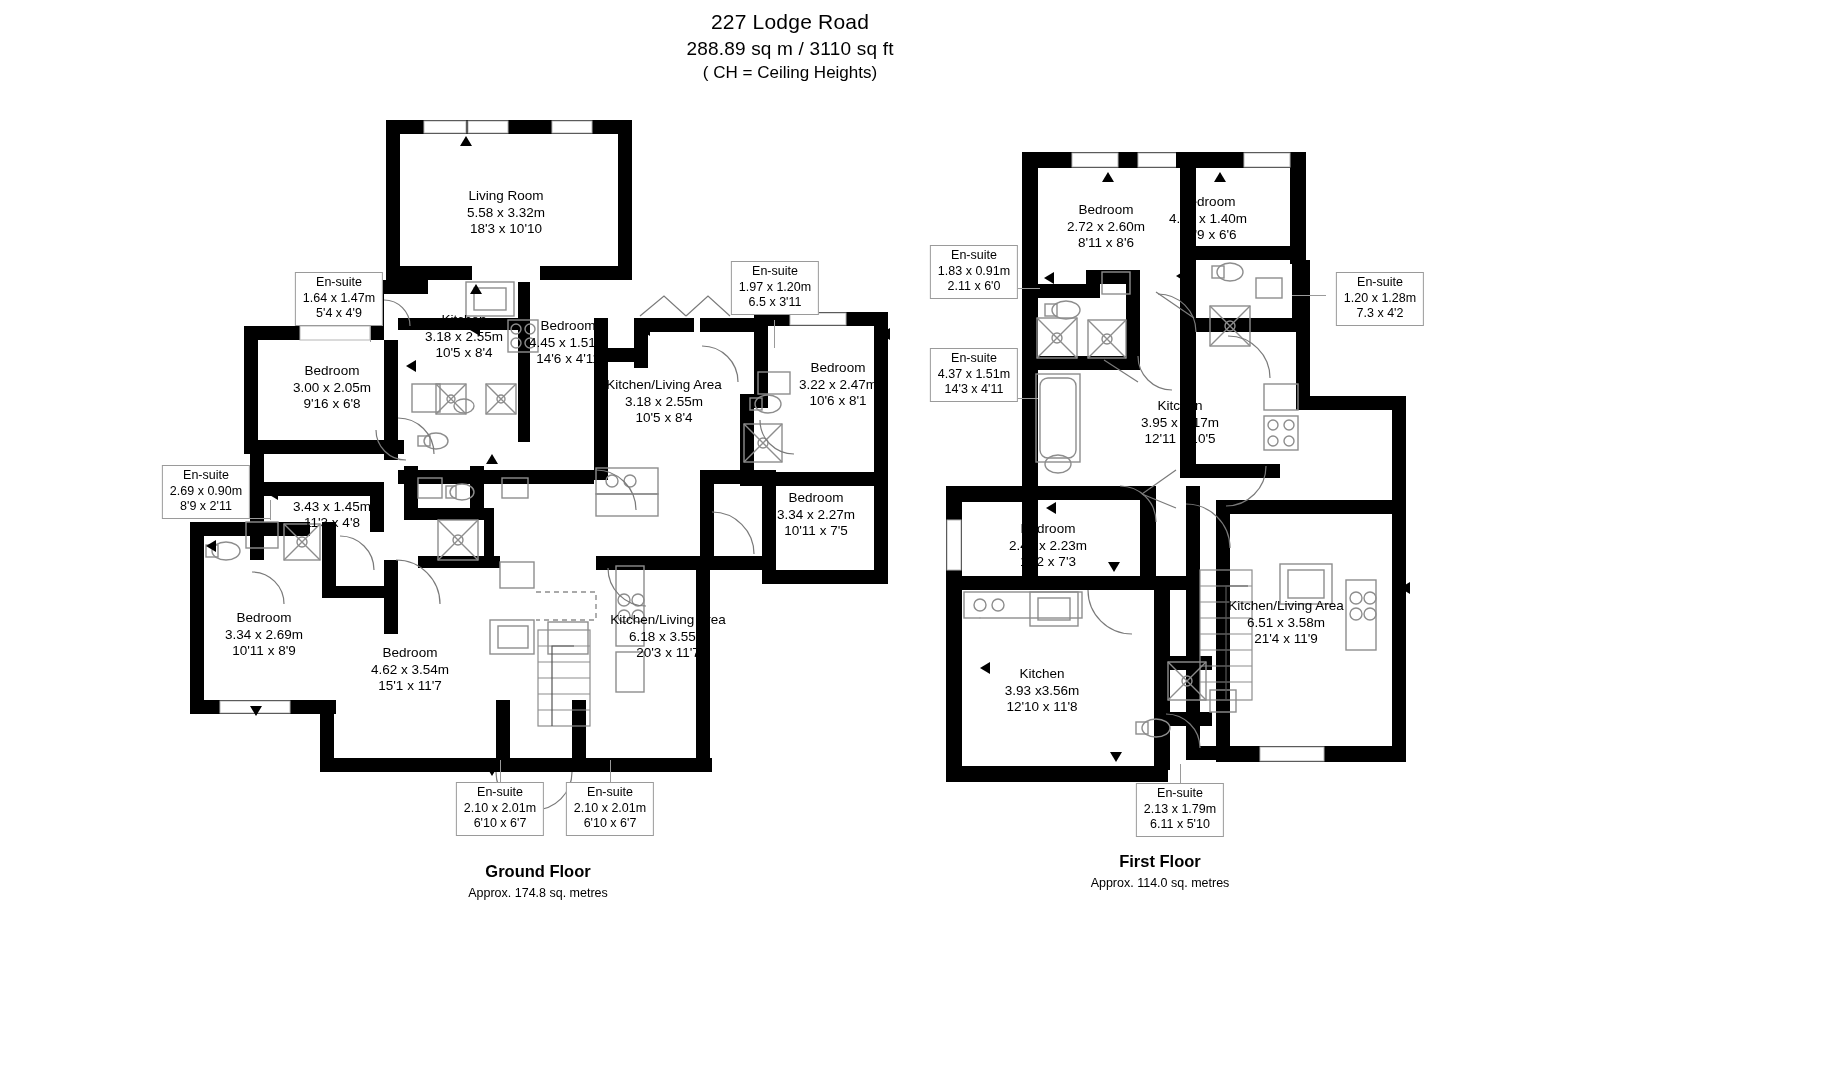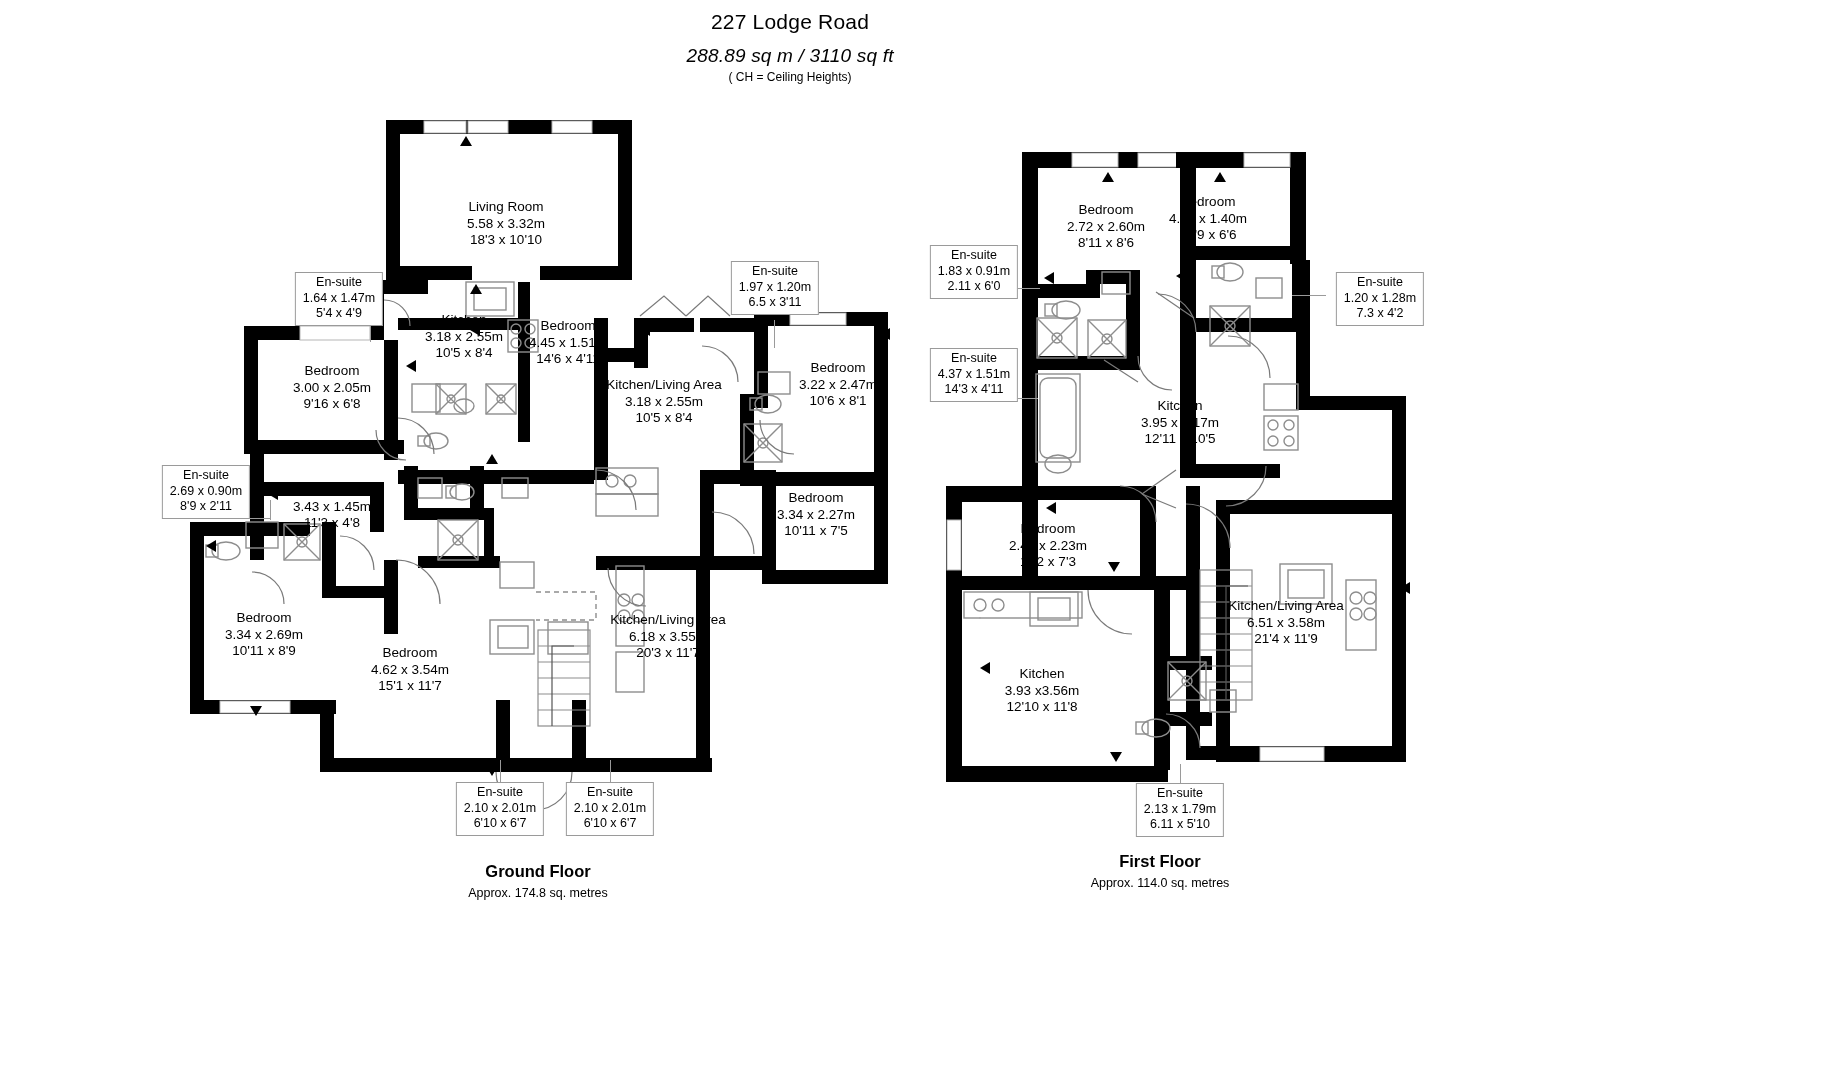--- a/index.html
+++ b/index.html
@@ -3,22 +3,22 @@
 <meta charset="utf-8">
 <style>
   html,body{margin:0;padding:0;background:#ffffff;}
   body{width:1840px;height:1080px;position:relative;overflow:hidden;
        font-family:"Liberation Sans","DejaVu Sans",sans-serif;color:#000;}
 
   
   #header{position:absolute;left:0;top:10px;width:1580px;text-align:center;}
   #header .ttl{font-size:21px;letter-spacing:.2px;}
   #header .sub1{font-size:12.5px;margin-top:7px;}
-  #header .area{font-size:19px;margin-top:11px;letter-spacing:.2px;font-style:italic;}
-  #header .sub2{font-size:12px;margin-top:3px;}
+  #header .area{font-size:19px;margin-top:4px;letter-spacing:.2px;}
+  #header .sub2{font-size:17px;margin-top:3px;}
 
   
   .plan{position:absolute;}
   #ground{left:0;top:0;width:960px;height:1080px;}
   #first{left:880px;top:0;width:960px;height:1080px;}
 
   .plan svg{position:absolute;left:0;top:0;}
 
   
   .rl{position:absolute;text-align:center;font-size:13.5px;line-height:16.5px;
@@ -233,21 +233,21 @@
       <polygon points="406,366 416,360 416,372"></polygon>
       <polygon points="268,494 278,488 278,500"></polygon>
       <polygon points="206,546 216,540 216,552"></polygon>
       <polygon points="256,716 262,706 250,706"></polygon>
       <polygon points="492,776 498,766 486,766"></polygon>
       <polygon points="770,486 776,496 764,496"></polygon>
       <polygon points="880,334 890,328 890,340"></polygon>
     </g>
   </svg>
 
-  <div class="rl" style="left:506px;top:199px;">
+  <div class="rl" style="left:506px;top:188px;">
     <span class="n">Living Room</span>
     <span class="m">5.58 x 3.32m</span>
     <span class="f">18'3 x 10'10</span>
   </div>
   <div class="rl" style="left:464px;top:312px;">
     <span class="n">Kitchen</span>
     <span class="m">3.18 x 2.55m</span>
     <span class="f">10'5 x 8'4</span>
   </div>
   <div class="rl" style="left:568px;top:318px;">

